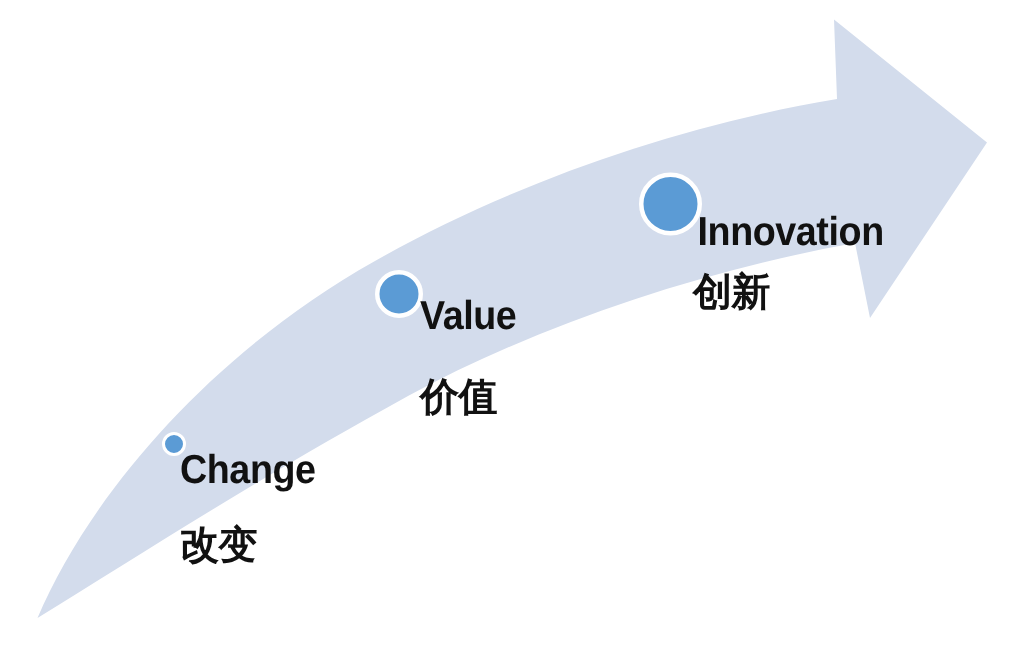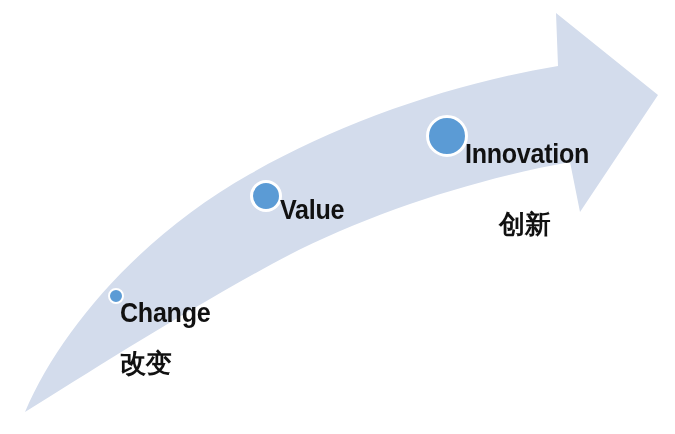--- a/index.html
+++ b/index.html
@@ -66,18 +66,19 @@
              C 470 180, 360 216, 272 264
              C 170 320, 90 372, 25 412 Z" fill="#D3DCEC"></path>
   </svg>
 
   <div class="marker" id="m-change" style="width: 16px; height: 16px; left: 108px; top: 288px; background: rgb(91, 155, 213); border-color: rgb(255, 255, 255); border-width: 2px;"></div>
   <div class="stage-label label-en" id="l-change-en" style="left: 120px; top: 300px; color: rgb(17, 17, 17);">Change</div>
   <div class="stage-label label-zh" id="l-change-zh" style="left: 120px; top: 351px; color: rgb(17, 17, 17); font-family: Liberation Serif, serif;">改变</div>
 
   <div class="marker" id="m-value" style="width: 32px; height: 32px; left: 250px; top: 180px; background: rgb(91, 155, 213); border-color: rgb(255, 255, 255);"></div>
   <div class="stage-label label-en" id="l-value-en" style="left: 280px; top: 197px; color: rgb(17, 17, 17);">Value</div>
+  <div class="stage-label label-zh" id="l-value-zh" style="left: 280px; top: 252px; color: rgb(17, 17, 17);">价值</div>
 
   <div class="marker" id="m-innovation" style="width: 42px; height: 42px; left: 426px; top: 115px; background: rgb(91, 155, 213); border-color: rgb(255, 255, 255);"></div>
   <div class="stage-label label-en" id="l-innovation-en" style="left: 465px; top: 141px; color: rgb(17, 17, 17);">Innovation</div>
-  <div class="stage-label label-zh" id="l-innovation-zh" style="left: 462px; top: 211px; color: rgb(17, 17, 17); margin-left: 37px;">创新</div>
+  <div class="stage-label label-zh" id="l-innovation-zh" style="left: 462px; top: 182px; color: rgb(17, 17, 17);">创新</div>
 
 </div>
 
 </body></html>

